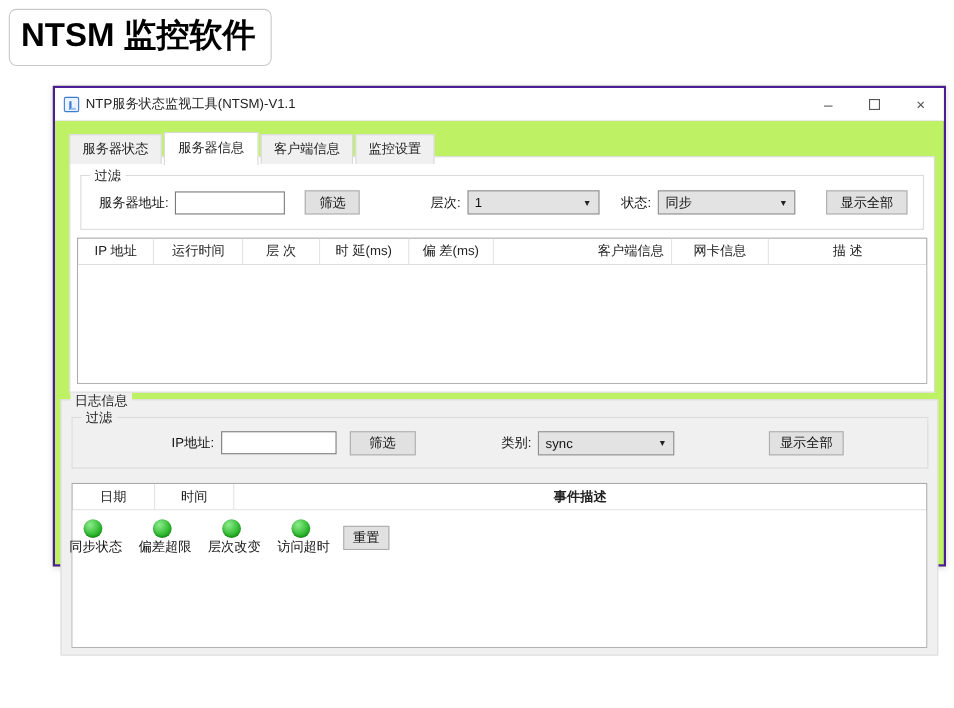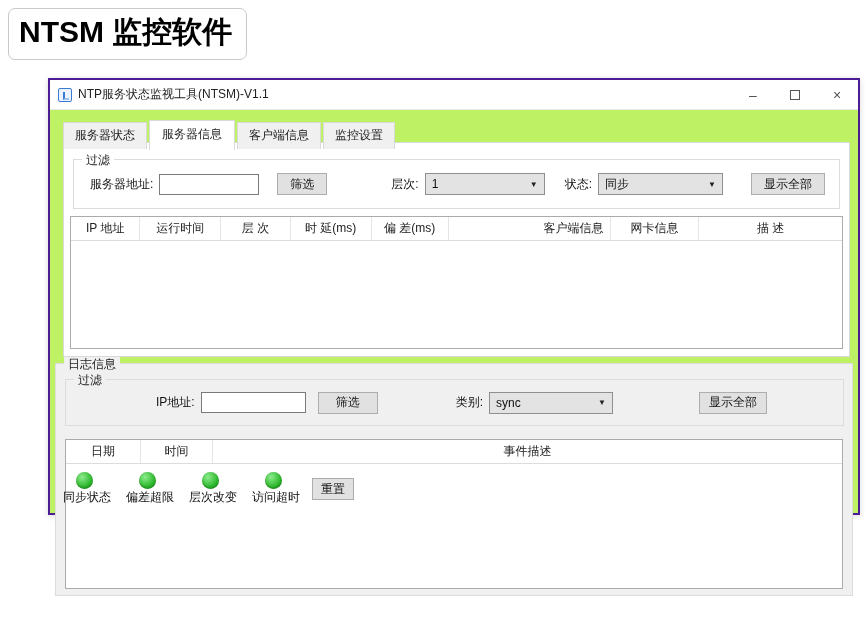--- a/index.html
+++ b/index.html
@@ -65,21 +65,21 @@
   .lv-body { flex:1 1 auto; background:#fff; }
 
   .server-table { left:6px; right:6px; top:73px; bottom:7px;justify-content:flex-end; }
   .sc0{width:9%;} .sc1{width:10.5%;} .sc2{width:9%;} .sc3{width:10.5%;} .sc4{width:10%;}
   .sc5{width:11.5%;margin-top:37px;} .sc6{width:9.5%;} .sc7{width:11.5%;} .sc8{flex:1;}
 
   
   .log-group { left:5px; right:5px; top:283px; height:233px; }
   .log-filter-group { left:9px; right:8px; top:15px; height:47px; }
   .log-table { left:9px; right:9px; top:75px; bottom:6px; }
-  .lc0{width:75px;text-align:right;} .lc1{width:72px;} .lc2{flex:1;}
+  .lc0{width:75px;text-align:right;} .lc1{width:72px;} .lc2{flex:1;font-weight:bold;}
 
   
   .statusbar { position:absolute; left:8px; bottom:7px; display:flex; align-items:center;
                font-size:12px; }
   .indicator { display:flex; align-items:center; margin-right:10px;flex-direction:column; }
   .led { width:17px; height:17px; border-radius:50%;
          background:radial-gradient(circle at 35% 30%, #8cec8c, #2eb82e 60%, #189418 95%);
          box-shadow:inset 0 -1px 2px rgba(0,60,0,0.35); flex:0 0 auto; }
   .indicator .lbl { margin-left:5px; }
   .reset-btn { padding:0 8px; margin-left:2px; }

